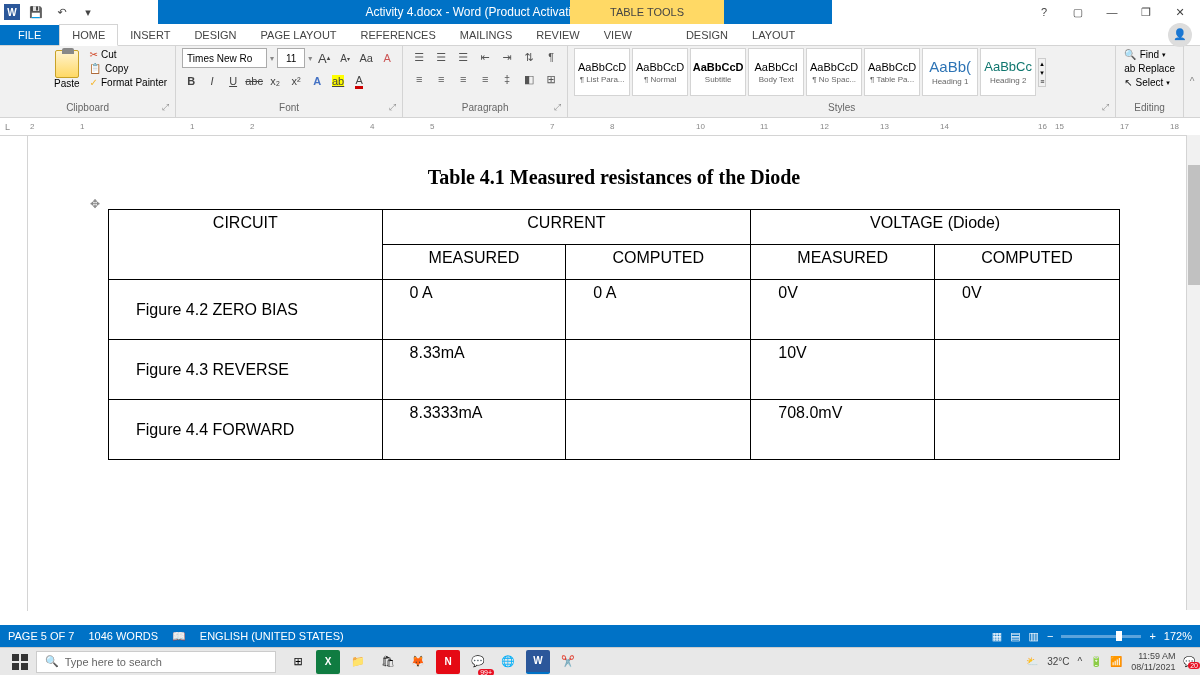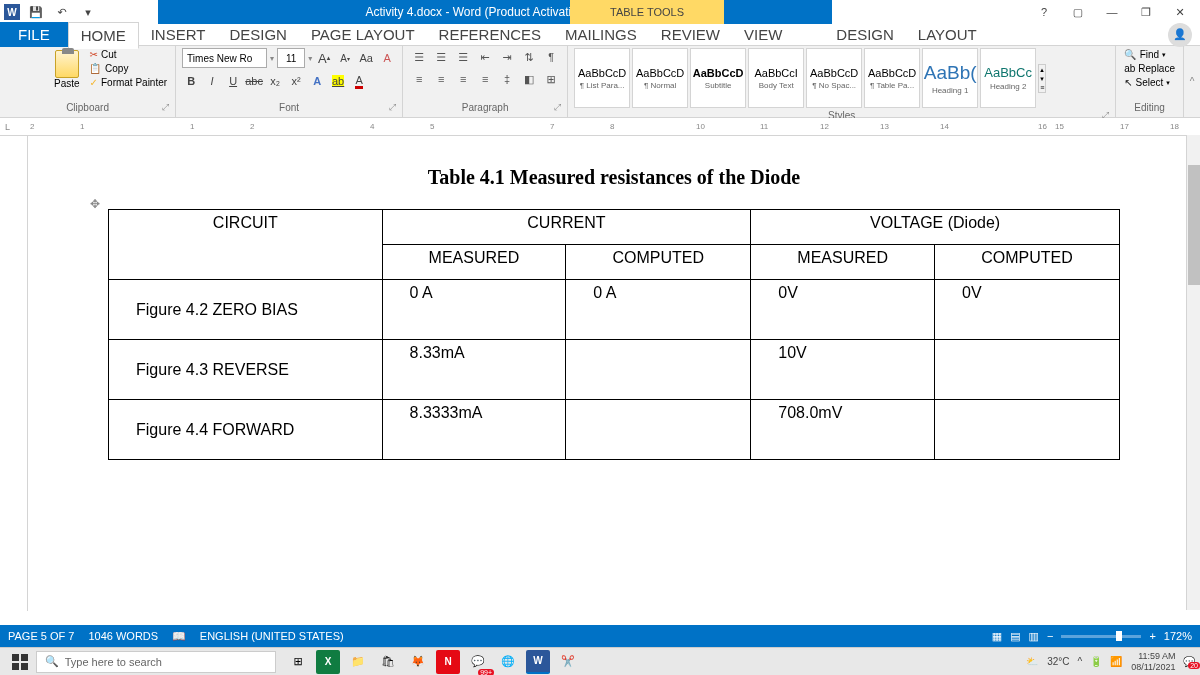--- a/index.html
+++ b/index.html
@@ -10,21 +10,21 @@
 .titlebar-left { display: flex; align-items: center; gap: 6px; padding-left: 4px; }
 .word-icon { width: 16px; height: 16px; background: #2b579a; color: #fff; font-weight: bold; font-size: 10px; display: flex; align-items: center; justify-content: center; }
 .qat-btn { width: 20px; height: 20px; display: flex; align-items: center; justify-content: center; color: #444; }
 .titlebar-center { flex: 1; background: #0072c6; height: 24px; display: flex; align-items: center; justify-content: center; color: #fff; font-size: 12px; margin: 0 200px 0 60px; }
 .titlebar-tools { position: absolute; left: 570px; top: 0; height: 24px; background: #ffd965; padding: 0 40px; display: flex; align-items: center; color: #444; font-size: 11px; }
 .titlebar-right { display: flex; align-items: center; gap: 10px; padding-right: 8px; color: #444; }
 .win-btn { width: 24px; height: 20px; display: flex; align-items: center; justify-content: center; }
 
 
 .ribbon-tabs { height: 22px; background: #fff; display: flex; align-items: center; border-bottom: 1px solid #d4d4d4; }
-.tab { padding: 4px 12px; font-size: 15px; color: #444; cursor: pointer; }
+.tab { padding: 4px 12px; font-size: 11px; color: #444; cursor: pointer; }
 .tab.file { background: #0072c6; color: #fff; padding: 4px 18px; }
 .tab.active { background: #fff; border: 1px solid #d4d4d4; border-bottom: 1px solid #fff; margin-bottom: -1px; }
 .tab.context { color: #444; }
 
 
 .ribbon { height: 72px; background: #f1f1f1; border-bottom: 1px solid #d4d4d4; display: flex; }
 .ribbon-group { border-right: 1px solid #d4d4d4; padding: 2px 6px; display: flex; flex-direction: column; }
 .group-content { flex: 1; display: flex; align-items: flex-start; gap: 4px; }
 .group-label { text-align: center; font-size: 10px; color: #666; padding: 2px 0; position: relative; }
 .group-launcher { position: absolute; right: 0; bottom: 2px; font-size: 9px; color: #888; }
@@ -41,21 +41,21 @@
 .font-btn { width: 18px; height: 18px; display: flex; align-items: center; justify-content: center; font-size: 11px; color: #444; }
 .font-btn.bold { font-weight: bold; }
 .font-btn.italic { font-style: italic; }
 .font-btn.underline { text-decoration: underline; }
 .font-col { display: flex; flex-direction: column; }
 
 .para-btn { width: 20px; height: 18px; display: flex; align-items: center; justify-content: center; color: #555; }
 .para-row { display: flex; align-items: center; gap: 2px; margin-bottom: 4px; }
 
 .styles-gallery { display: flex; gap: 2px; align-items: center; }
-.style-item { width: 56px; height: 60px; border: 1px solid #d4d4d4; background: #fff; display: flex; flex-direction: column; align-items: center; justify-content: center; font-size: 8px; }
+.style-item { width: 56px; height: 48px; border: 1px solid #d4d4d4; background: #fff; display: flex; flex-direction: column; align-items: center; justify-content: center; font-size: 8px; }
 .style-preview { font-size: 11px; margin-bottom: 2px; }
 .style-name { color: #666; font-size: 8px; }
 
 .editing-items { display: flex; flex-direction: column; gap: 1px; font-size: 10px; }
 .edit-item { display: flex; align-items: center; gap: 3px; padding: 1px 2px; }
 
 
 .ruler { height: 18px; background: #fff; border-bottom: 1px solid #d4d4d4; display: flex; align-items: center; font-size: 8px; color: #888; padding-left: 20px; position: relative; }
 .ruler-mark { position: absolute; top: 4px; }
 
@@ -232,21 +232,21 @@
           </div>
         <div class="style-item">
             <div class="style-preview">AaBbCcD</div>
             <div class="style-name">¶ No Spac...</div>
           </div>
         <div class="style-item">
             <div class="style-preview">AaBbCcD</div>
             <div class="style-name">¶ Table Pa...</div>
           </div>
         <div class="style-item">
-            <div class="style-preview" style="font-size:19px;color:#2e74b5">AaBb(</div>
+            <div class="style-preview" style="font-size:15px;color:#2e74b5">AaBb(</div>
             <div class="style-name">Heading 1</div>
           </div>
         <div class="style-item">
             <div class="style-preview" style="color:#0f766e;font-size:13px">AaBbCc</div>
             <div class="style-name">Heading 2</div>
           </div>
         <div style="display:flex;flex-direction:column;gap:1px;border:1px solid #ccc;padding:1px">
             <span style="font-size:7px">▴</span>
             <span style="font-size:7px">▾</span>
             <span style="font-size:7px">≡</span>

